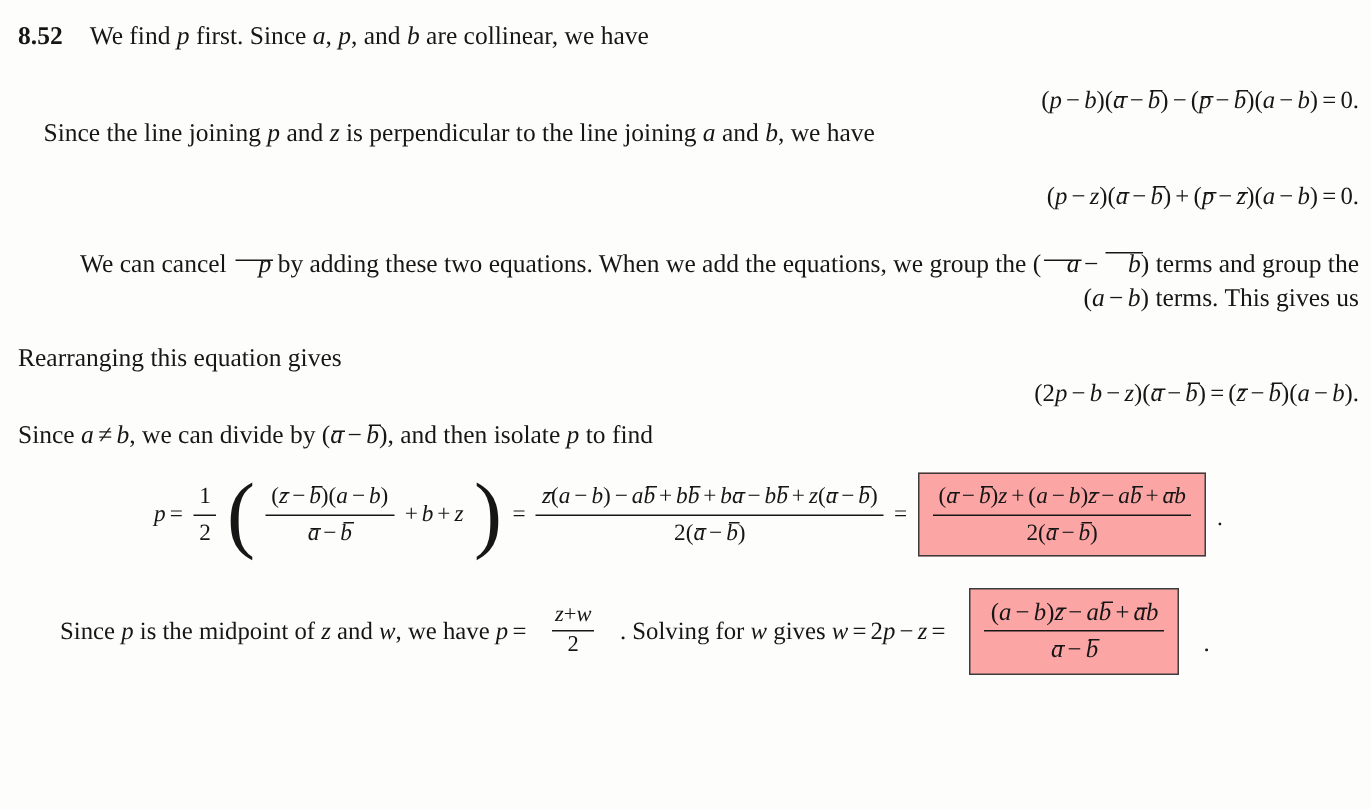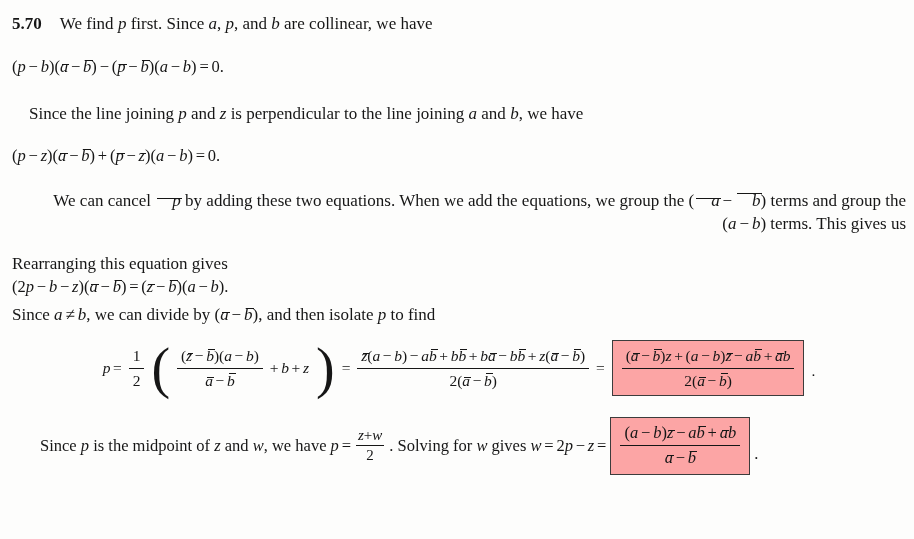--- a/index.html
+++ b/index.html
@@ -13,46 +13,46 @@
   p{margin:0;}
   .indent{text-indent:17px;}
   .p1 b{margin-right:18px;}
   
   .m{font-style:normal;word-spacing:-0.08em;white-space:nowrap;}
   .m i, i.m{font-style:italic;}
   .ov{display:inline-block;line-height:1;position:relative;}
   .ov::after{content:"";position:absolute;left:0.12em;right:-0.08em;top:0.30em;border-top:1.4px solid currentColor;}
   .ov.t::after{top:0.06em;}
   
-  .disp{text-align:left;font-size:16.5px;}
+  .disp{text-align:right;font-size:16.5px;}
   
   .frac{display:inline-block;text-align:center;vertical-align:middle;line-height:1.25;}
   .frac .num{display:block;padding:0 0.25em 0.12em;border-bottom:1.3px solid currentColor;}
   .frac .den{display:block;padding:0.12em 0.25em 0;}
   .sfrac{display:inline-block;text-align:center;font-size:15px;line-height:1.15;margin:0 1px;}
   .sfrac .num{display:block;border-bottom:1px solid currentColor;padding:0 2px 1px;}
   .sfrac .den{display:block;padding-top:1px;}
   .boxed{display:inline-block;border:1.4px solid #3c3c3c;padding:5px 9px;background:#fca5a5;}
   .row{display:flex;align-items:center;justify-content:center;gap:7px;}
   .eq5{font-size:15.5px;margin-top:13px;}
   .bigp{font-size:56px;line-height:0;font-weight:400;transform:scaleY(1.02);}
   .enddot{align-self:flex-end;padding-bottom:14px;}
-  .p6{justify-content:flex-start;font-size:16.5px;gap:4px;padding-left:28px;margin-top:21px;}
+  .p6{justify-content:flex-start;font-size:16.5px;gap:16px;padding-left:28px;margin-top:21px;}
   .p6 .enddot{padding-bottom:10px;}
 </style>
 </head>
 <body>
 
 <div class="page">
 
-  <p class="p1"><b>5.70</b><span>We find <span class="m"><i>p</i></span> first. Since <span class="m"><i>a</i></span>, <span class="m"><i>p</i></span>, and <span class="m"><i>b</i></span> are collinear, we have</span></p>
+  <p class="p1"><b>8.52</b><span>We find <span class="m"><i>p</i></span> first. Since <span class="m"><i>a</i></span>, <span class="m"><i>p</i></span>, and <span class="m"><i>b</i></span> are collinear, we have</span></p>
 
   <div class="disp" style="margin-top:20px;"><span class="m"><span class="m">(<i>p</i> − <i>b</i>)(<span class="ov"><i>a</i></span> − <span class="ov t"><i>b</i></span>) − (<span class="ov"><i>p</i></span> − <span class="ov t"><i>b</i></span>)(<i>a</i> − <i>b</i>) = 0.</span></span></div>
 
-  <p class="indent" style="margin-top:25px;"><span>Since the line joining <span class="m"><i>p</i></span> and <span class="m"><i>z</i></span> is perpendicular to the line joining <span class="m"><i>a</i></span> and <span class="m"><i>b</i></span>, we have</span></p>
+  <p class="indent" style=""><span>Since the line joining <span class="m"><i>p</i></span> and <span class="m"><i>z</i></span> is perpendicular to the line joining <span class="m"><i>a</i></span> and <span class="m"><i>b</i></span>, we have</span></p>
 
   <div class="disp" style="margin-top:19px;"><span class="m"><span class="m">(<i>p</i> − <i>z</i>)(<span class="ov"><i>a</i></span> − <span class="ov t"><i>b</i></span>) + (<span class="ov"><i>p</i></span> − <span class="ov"><i>z</i></span>)(<i>a</i> − <i>b</i>) = 0.</span></span></div>
 
   <p class="indent" style="margin-top:23px;text-align:right;"><span>We can cancel <span class="m"><span class="ov"><i>p</i></span></span> by adding these two equations.  When we add the equations, we group the <span class="m">(<span class="ov"><i>a</i></span> − <span class="ov t"><i>b</i></span>)</span> terms and group the <span class="m">(<i>a</i> − <i>b</i>)</span> terms.  This gives us</span></p>
 
 
   <p style="margin-top:17px;"><span>Rearranging this equation gives</span></p>
 
   <div class="disp" style="margin-top:0px;"><span class="m"><span class="m">(2<i>p</i> − <i>b</i> − <i>z</i>)(<span class="ov"><i>a</i></span> − <span class="ov t"><i>b</i></span>) = (<span class="ov"><i>z</i></span> − <span class="ov t"><i>b</i></span>)(<i>a</i> − <i>b</i>).</span></span></div>
 

